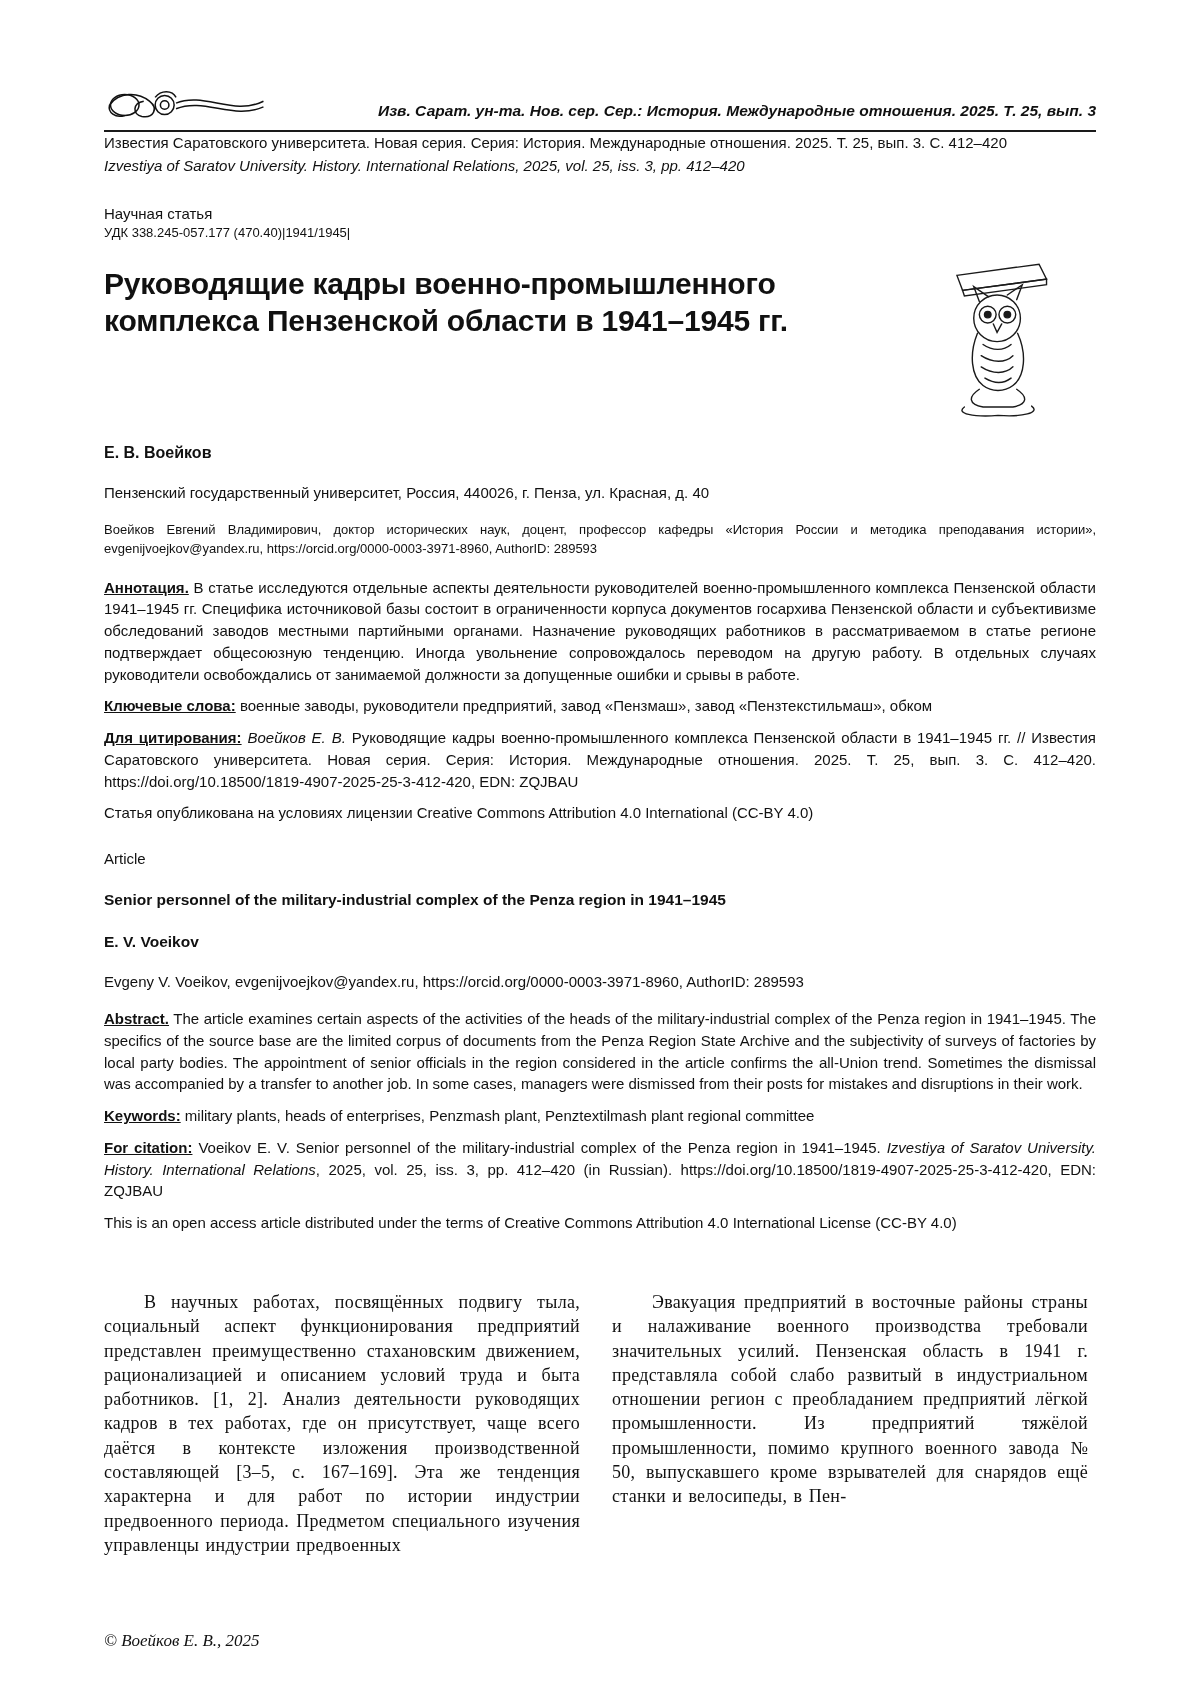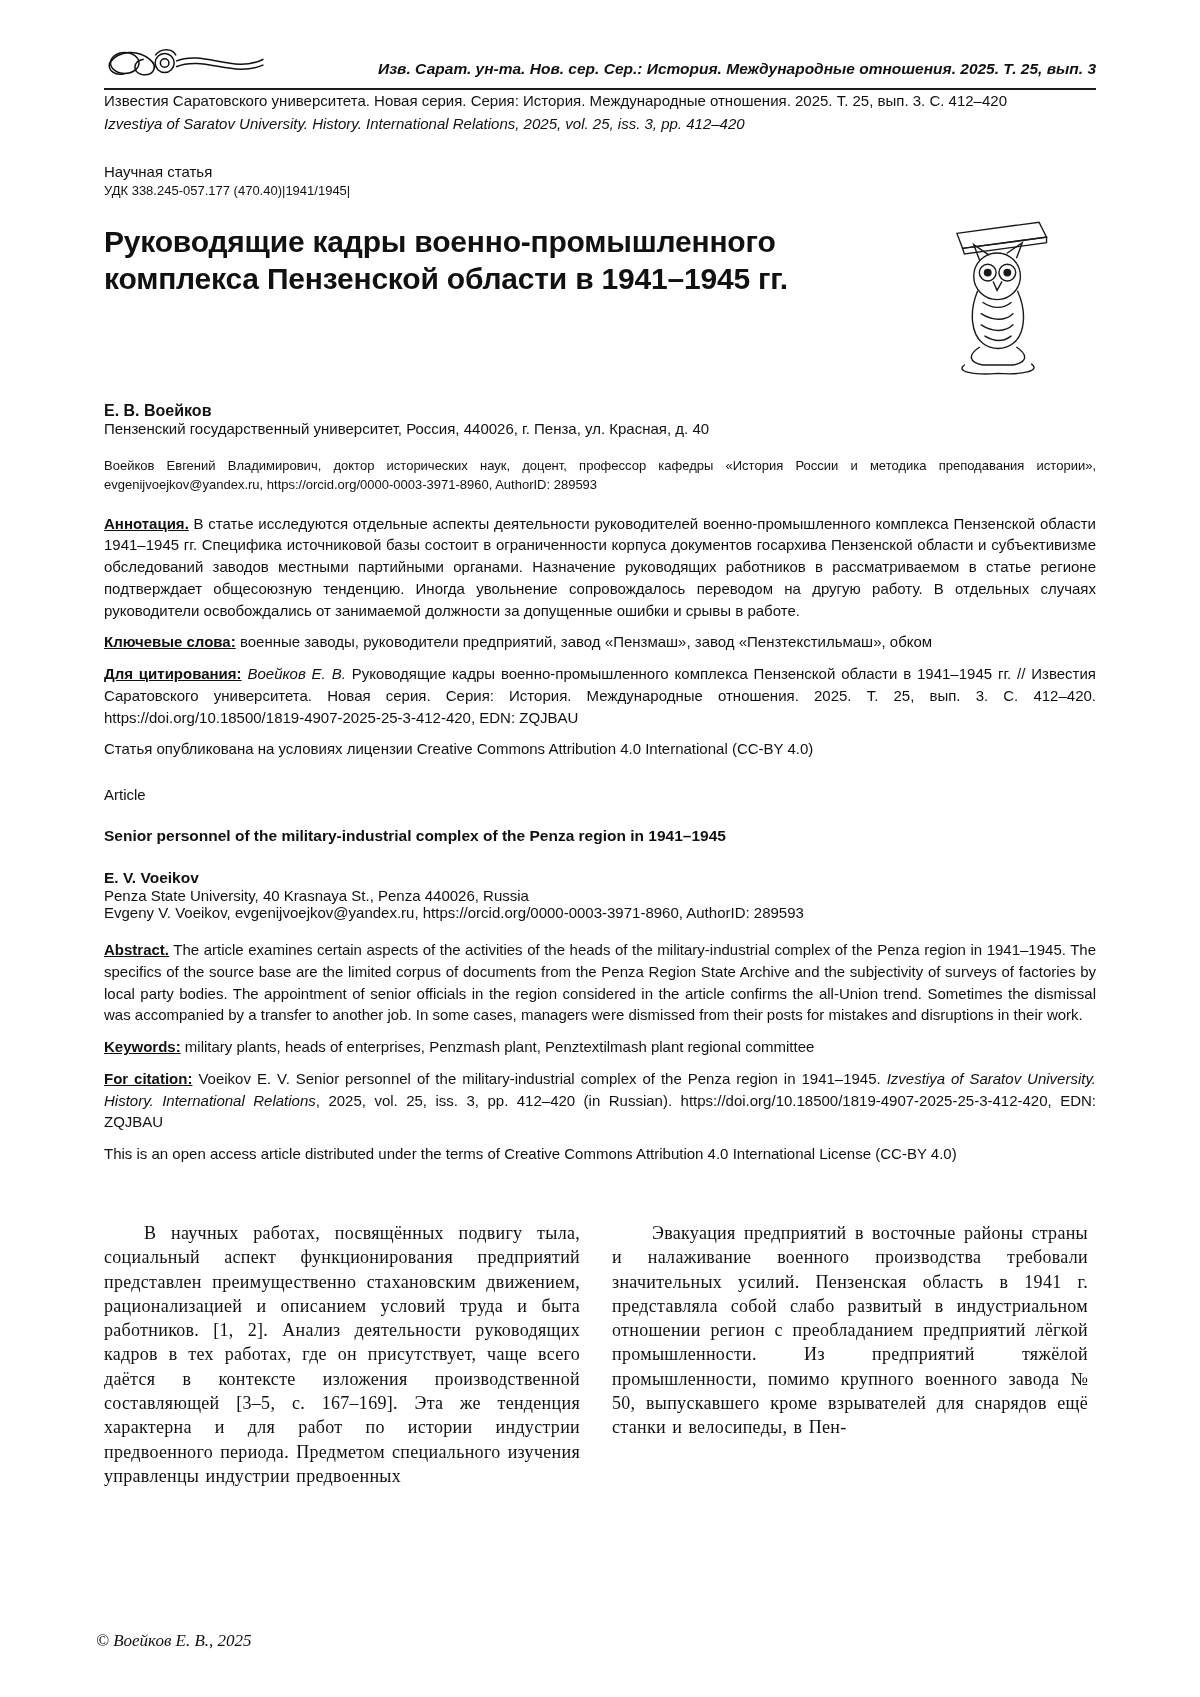--- a/index.html
+++ b/index.html
@@ -4,21 +4,21 @@
 <style>
   * { margin:0; padding:0; box-sizing:border-box; }
   html,body { background:#ffffff; }
   body {
     width:1200px; height:1697px;
     position:relative;
     overflow:hidden;
     color:#111;
     font-family:"Liberation Sans", sans-serif;
   }
-  .page { padding:44px 104px 0 104px; }
+  .page { padding:86px 104px 0 104px; }
 
   
   .runhead { display:flex; align-items:flex-end; }
   .logo-wrap { width:165px; height:38px; }
   .running-title {
     flex:1; text-align:right;
     font-style:italic; font-weight:600; font-size:15.5px;
     padding-bottom:4px;
   }
   .head-rule { border:none; border-top:2px solid #1a1a1a; margin-top:6px; }
@@ -32,21 +32,21 @@
   .udc { margin-top:3px; font-size:13px; }
 
   .title-row { display:flex; margin-top:26px; }
   h1 {
     font-size:30px; line-height:1.22; font-weight:700;
     width:730px; letter-spacing:-0.2px;
   }
   .owl-wrap { margin-left:auto; margin-right:42px; margin-top:-10px; }
 
   .ru-author { margin-top:26px; font-size:16px; font-weight:700; }
-  .affil { font-size:15px; }
+  .affil { margin-top:22px; font-size:15px; }
   .authinfo { margin-top:20px; font-size:13px; line-height:1.45; text-align:justify; }
 
   .block { margin-top:18px; font-size:15px; line-height:1.45; text-align:justify; }
   .block-tight { margin-top:10px; }
   .b { font-weight:700;text-decoration:underline; }
   .i { font-style:italic; }
 
   .en-sec { margin-top:26px; font-size:15px; }
   .en-title { margin-top:24px; font-weight:700; font-size:15.5px; }
   .en-author { margin-top:24px; font-weight:700; font-size:15.5px; }
@@ -58,21 +58,21 @@
     font-size:18px; line-height:1.35;
     text-align:justify;
     letter-spacing:0.3px; word-spacing:1.5px;
   }
   .col { width:476px; }
   .col p { text-indent:40px; }
   .col p.cont { text-indent:0; }
   .col p + p { margin-top:0; }
 
   .footer {
-    position:absolute; left:96px; bottom:46px;
+    position:absolute; left:104px; bottom:46px;
     font-family:"Liberation Serif", serif;
     font-style:italic; font-size:17px;
   }
 
   svg { display:block; }
 </style>
 </head>
 <body>
 
 <div class="page">
@@ -146,21 +146,20 @@
   <p class="block block-tight">
     <span class="b">Для цитирования:</span>
     <span class="i">Воейков Е. В.</span>
     <span>Руководящие кадры военно-промышленного комплекса Пензенской области в 1941–1945 гг. // Известия Саратовского университета. Новая серия. Серия: История. Международные отношения. 2025. Т. 25, вып. 3. С. 412–420. https://doi.org/10.18500/1819-4907-2025-25-3-412-420, EDN: ZQJBAU</span>
   </p>
   <p class="block block-tight">Статья опубликована на условиях лицензии Creative Commons Attribution 4.0 International (CC-BY 4.0)</p>
 
   <div class="en-sec">Article</div>
   <div class="en-title">Senior personnel of the military-industrial complex of the Penza region in 1941–1945</div>
   <div class="en-author">E. V. Voeikov</div>
-  <div class="affil">Penza State University, 40 Krasnaya St., Penza 440026, Russia</div>
   <div class="affil">Evgeny V. Voeikov, evgenijvoejkov@yandex.ru, https://orcid.org/0000-0003-3971-8960, AuthorID: 289593</div>
 
   <p class="block">
     <span class="b">Abstract.</span>
     <span>The article examines certain aspects of the activities of the heads of the military-industrial complex of the Penza region in 1941–1945. The specifics of the source base are the limited corpus of documents from the Penza Region State Archive and the subjectivity of surveys of factories by local party bodies. The appointment of senior officials in the region considered in the article confirms the all-Union trend. Sometimes the dismissal was accompanied by a transfer to another job. In some cases, managers were dismissed from their posts for mistakes and disruptions in their work.</span>
   </p>
   <p class="block block-tight">
     <span class="b">Keywords:</span>
     <span>military plants, heads of enterprises, Penzmash plant, Penztextilmash plant regional committee</span>
   </p>

